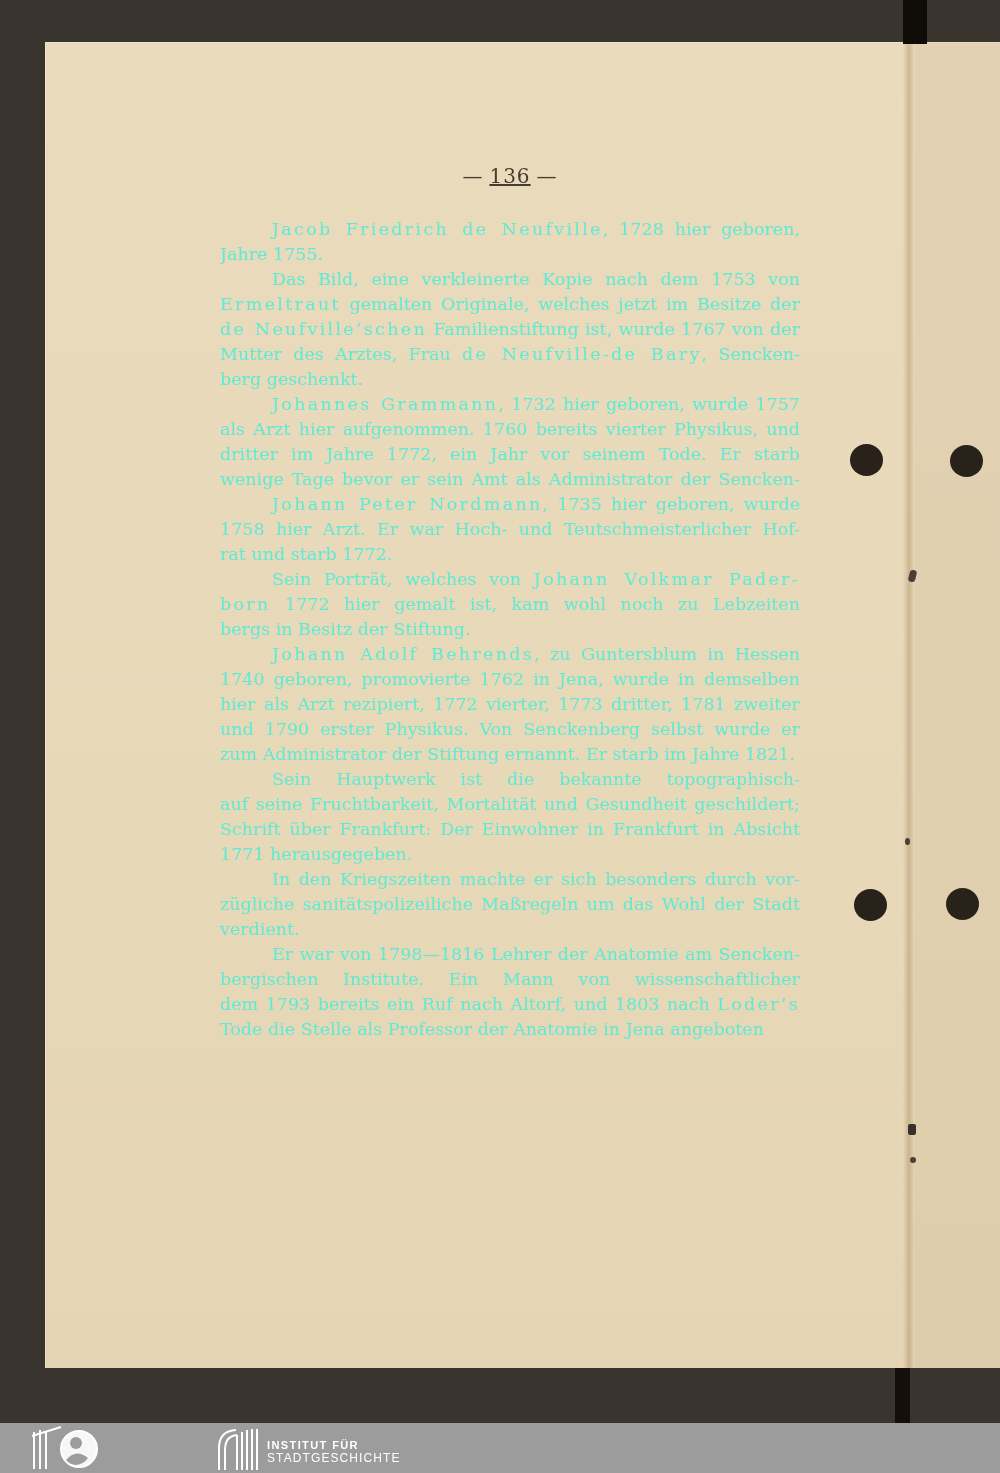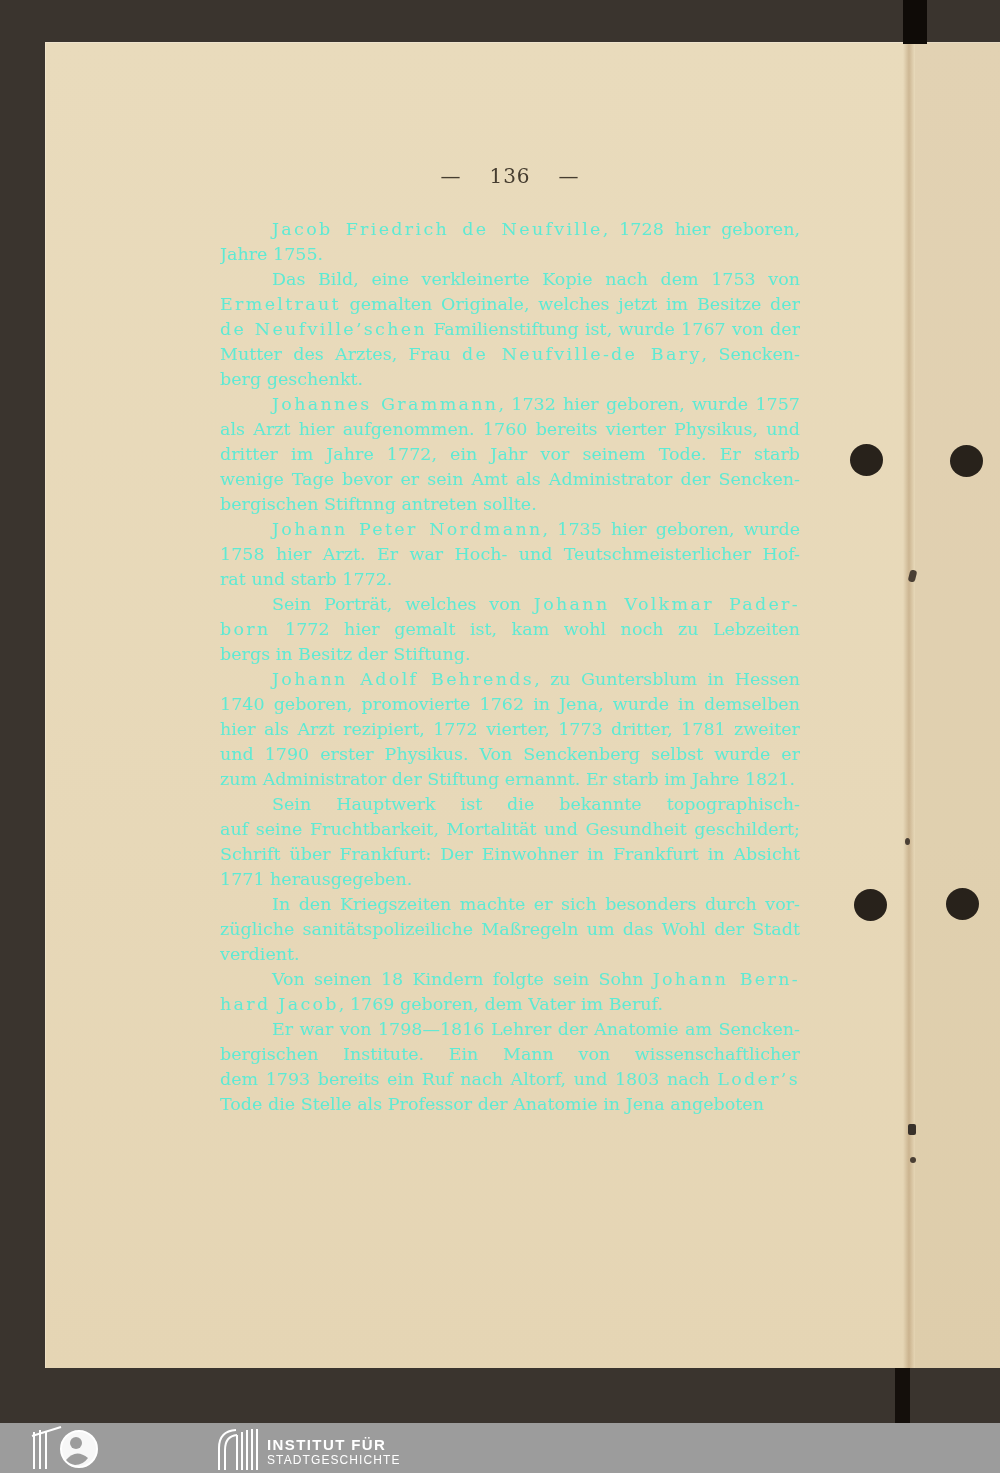--- a/index.html
+++ b/index.html
@@ -17,42 +17,42 @@
   .gutter-strip-top{position:absolute;left:903px;top:0;width:24px;height:44px;background:#0f0b07;}
   .gutter-strip-bottom{position:absolute;left:895px;top:1368px;width:15px;height:56px;background:#140f0b;}
 
   
   .hole{position:absolute;width:33px;height:32px;border-radius:50%;background:#28221b;}
   .speck{position:absolute;background:#4a3f34;}
 
   
   #page-number{position:absolute;left:220px;top:164px;width:580px;text-align:center;
          font-size:20px;color:#463d30;letter-spacing:1px;}
-  #page-number .num{margin:0 28px;}
+  #page-number .num{margin:0 6px;text-decoration:underline;}
 
   
   #text-flow{position:absolute;left:220px;top:217px;width:580px;color:#5eead4;
          font-size:17.5px;line-height:25px;}
   .line{position:relative;height:25px;overflow:hidden;text-align:justify;text-align-last:justify;}
   .line.last{text-align-last:left;}
   .line.first{text-indent:52px;}
   .gsp{letter-spacing:2.3px;}
 
   
   #footer-bar{position:absolute;left:0;top:1423px;width:1000px;height:50px;background:var(--bar,#9c9c9c);}
   .flogo{position:absolute;display:flex;align-items:center;color:#fff;}
   #ub-logo{left:16px;top:3px;height:44px;gap:24px;flex-direction:column;}
   #ub-abbr{font-family:"DejaVu Serif","Liberation Serif",serif;font-weight:bold;font-size:30px;line-height:44px;}
   .vdiv{width:1px;height:34px;background:rgba(255,255,255,.9);margin:0 6px 0 4px;}
   .stack{display:flex;flex-direction:column;justify-content:center;font-family:"Liberation Sans",sans-serif;}
   #ub-stack span:nth-child(1){font-size:11px;letter-spacing:3.2px;font-family:Liberation Mono, monospace;}
   #ub-stack span:nth-child(2){font-size:11px;letter-spacing:4.2px;}
   #ub-stack span:nth-child(3){font-size:8px;letter-spacing:1.6px;margin-top:2px;opacity:.9;}
   #institut-logo{left:215px;top:3px;height:44px;gap:6px;}
-  #inst-stack span:nth-child(1){font-size:15px;font-weight:bold;letter-spacing:1.4px;margin-top:44px;}
+  #inst-stack span:nth-child(1){font-size:11px;font-weight:bold;letter-spacing:1.4px;margin-top:44px;}
   #inst-stack span:nth-child(2){font-size:12px;font-weight:normal;letter-spacing:1.1px;}
   #inst-stack span:nth-child(3){font-size:8.5px;letter-spacing:1.1px;margin-top:17px;opacity:.92;}
   #inst-stack span:nth-child(4){font-size:8.5px;letter-spacing:1.1px;opacity:.92;}
   svg{display:block;}
 </style>
 </head>
 <body>
 
 <div id="stage">
 
@@ -84,21 +84,20 @@
         <div class="line"><span class="gsp">Ermeltraut</span> gemalten Originale, welches jetzt im Besitze der</div>
         <div class="line"><span class="gsp">de Neufville’schen</span> Familienstiftung ist, wurde 1767 von der</div>
         <div class="line">Mutter des Arztes, Frau <span class="gsp">de Neufville-de Bary</span>, Sencken-</div>
         <div class="line last">berg geschenkt.</div>
       </div>
       <div>
         <div class="line first"><span class="gsp">Johannes Grammann</span>, 1732 hier geboren, wurde 1757</div>
         <div class="line">als Arzt hier aufgenommen. 1760 bereits vierter Physikus, und</div>
         <div class="line">dritter im Jahre 1772, ein Jahr vor seinem Tode. Er starb</div>
         <div class="line">wenige Tage bevor er sein Amt als Administrator der Sencken-</div>
-        <div class="line last">bergischen Stiftnng antreten sollte.</div>
       </div>
       <div>
         <div class="line first"><span class="gsp">Johann Peter Nordmann</span>, 1735 hier geboren, wurde</div>
         <div class="line">1758 hier Arzt. Er war Hoch- und Teutschmeisterlicher Hof-</div>
         <div class="line last">rat und starb 1772.</div>
       </div>
       <div>
         <div class="line first">Sein Porträt, welches von <span class="gsp">Johann Volkmar Pader-</span></div>
         <div class="line"><span class="gsp">born</span> 1772 hier gemalt ist, kam wohl noch zu Lebzeiten Sencken-</div>
         <div class="line last">bergs in Besitz der Stiftung.</div>
@@ -113,24 +112,20 @@
       <div>
         <div class="line first">Sein Hauptwerk ist die bekannte topographisch-statistische</div>
         <div class="line">auf seine Fruchtbarkeit, Mortalität und Gesundheit geschildert;</div>
         <div class="line">Schrift über Frankfurt: Der Einwohner in Frankfurt in Absicht</div>
         <div class="line last">1771 herausgegeben.</div>
       </div>
       <div>
         <div class="line first">In den Kriegszeiten machte er sich besonders durch vor-</div>
         <div class="line">zügliche sanitätspolizeiliche Maßregeln um das Wohl der Stadt</div>
         <div class="line last">verdient.</div>
-      </div>
-      <div>
-        <div class="line first">Von seinen 18 Kindern folgte sein Sohn <span class="gsp">Johann Bern-</span></div>
-        <div class="line last"><span class="gsp">hard Jacob</span>, 1769 geboren, dem Vater im Beruf.</div>
       </div>
       <div>
         <div class="line first">Er war von 1798—1816 Lehrer der Anatomie am Sencken-</div>
         <div class="line">bergischen Institute. Ein Mann von wissenschaftlicher Bedeutung,</div>
         <div class="line">dem 1793 bereits ein Ruf nach Altorf, und 1803 nach <span class="gsp">Loder’s</span></div>
         <div class="line last">Tode die Stelle als Professor der Anatomie in Jena angeboten</div>
       </div>
     </div>
 
   <div id="footer-bar">

